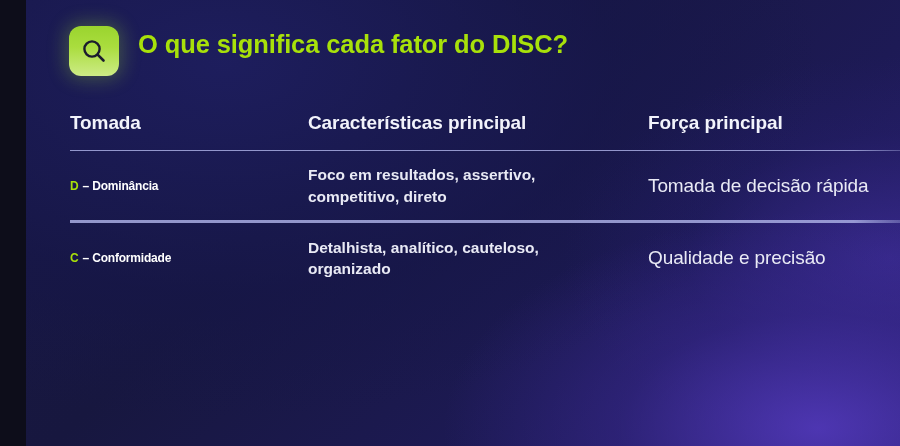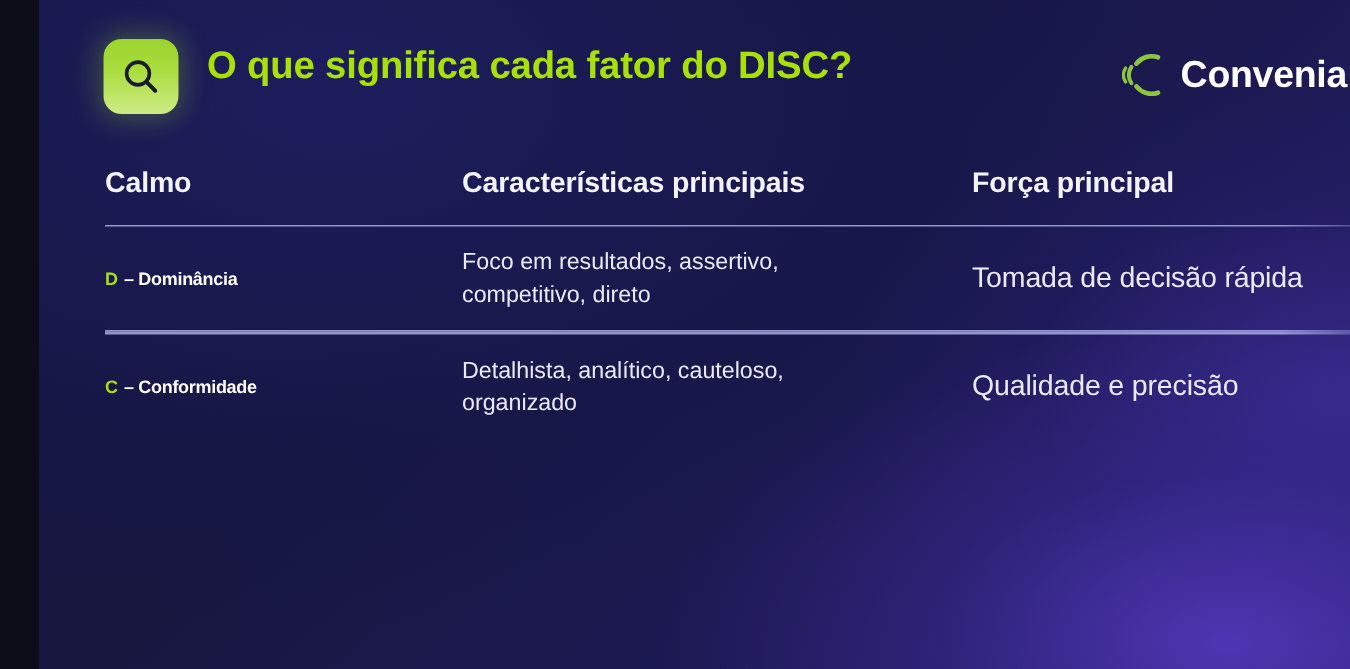--- a/index.html
+++ b/index.html
@@ -124,21 +124,21 @@
   .factor .letter {
     color: #a8e10a;
     font-weight: bold;
     margin-right: 1px;
   }
 
   .traits {
     font-size: 15.5px;
     color: #e9eaf5;
     line-height: 1.38;
-    font-weight: 400;
+    font-weight: 700;
   }
   .traits span { display: block; }
 
   .strength {
     font-size: 19px;
     color: #e9eaf5;
     font-weight: 400;
     letter-spacing: -0.1px;
   }
 </style>
@@ -151,39 +151,28 @@
 
     <div class="search-badge">
       <svg width="30" height="30" viewBox="0 0 30 30" aria-hidden="true">
         <circle cx="13" cy="13" r="7.6" fill="none" stroke="#1b1b2e" stroke-width="2.4"></circle>
         <line x1="18.6" y1="18.6" x2="24.5" y2="24.5" stroke="#1b1b2e" stroke-width="2.6" stroke-linecap="round"></line>
       </svg>
     </div>
 
     <div class="headline">O que significa cada fator do DISC?</div>
 
-    <div class="brand">
-      <span>
-        <svg class="brand-mark" width="34" height="34" viewBox="0 0 34 34" aria-hidden="true">
-          <path d="M24 5.2 A13 13 0 0 0 9.6 9.4" fill="none" stroke="#8cc63f" stroke-width="3.1" stroke-linecap="round"></path>
-          <path d="M9.6 24.6 A13 13 0 0 0 24 28.8" fill="none" stroke="#8cc63f" stroke-width="3.1" stroke-linecap="round"></path>
-          <path d="M6.3 11.6 A9.2 9.2 0 0 0 6.3 22.4" fill="none" stroke="#8cc63f" stroke-width="2.7" stroke-linecap="round"></path>
-          <path d="M2.4 12.4 A8.5 8.5 0 0 0 2.4 21.6" fill="none" stroke="#8cc63f" stroke-width="2.2" stroke-linecap="round"></path>
-        </svg>
-      </span>
-      <span class="brand-name">Convenia</span>
-    </div>
 
   </div>
 
   <div class="table">
 
     <div class="row head-row">
-      <div class="col-1 head-cell">Calmo</div>
-      <div class="col-2 head-cell">Características principais</div>
+      <div class="col-1 head-cell">Tomada</div>
+      <div class="col-2 head-cell">Características principal</div>
       <div class="col-3 head-cell">Força principal</div>
     </div>
 
     <div class="rule"></div>
 
     <div class="row data-row">
       <div class="col-1 factor"><span class="letter">D</span><span> – </span><span>Dominância</span></div>
       <div class="col-2 traits">
           <span>Foco em resultados, assertivo,</span>
           <span>competitivo, direto</span>

